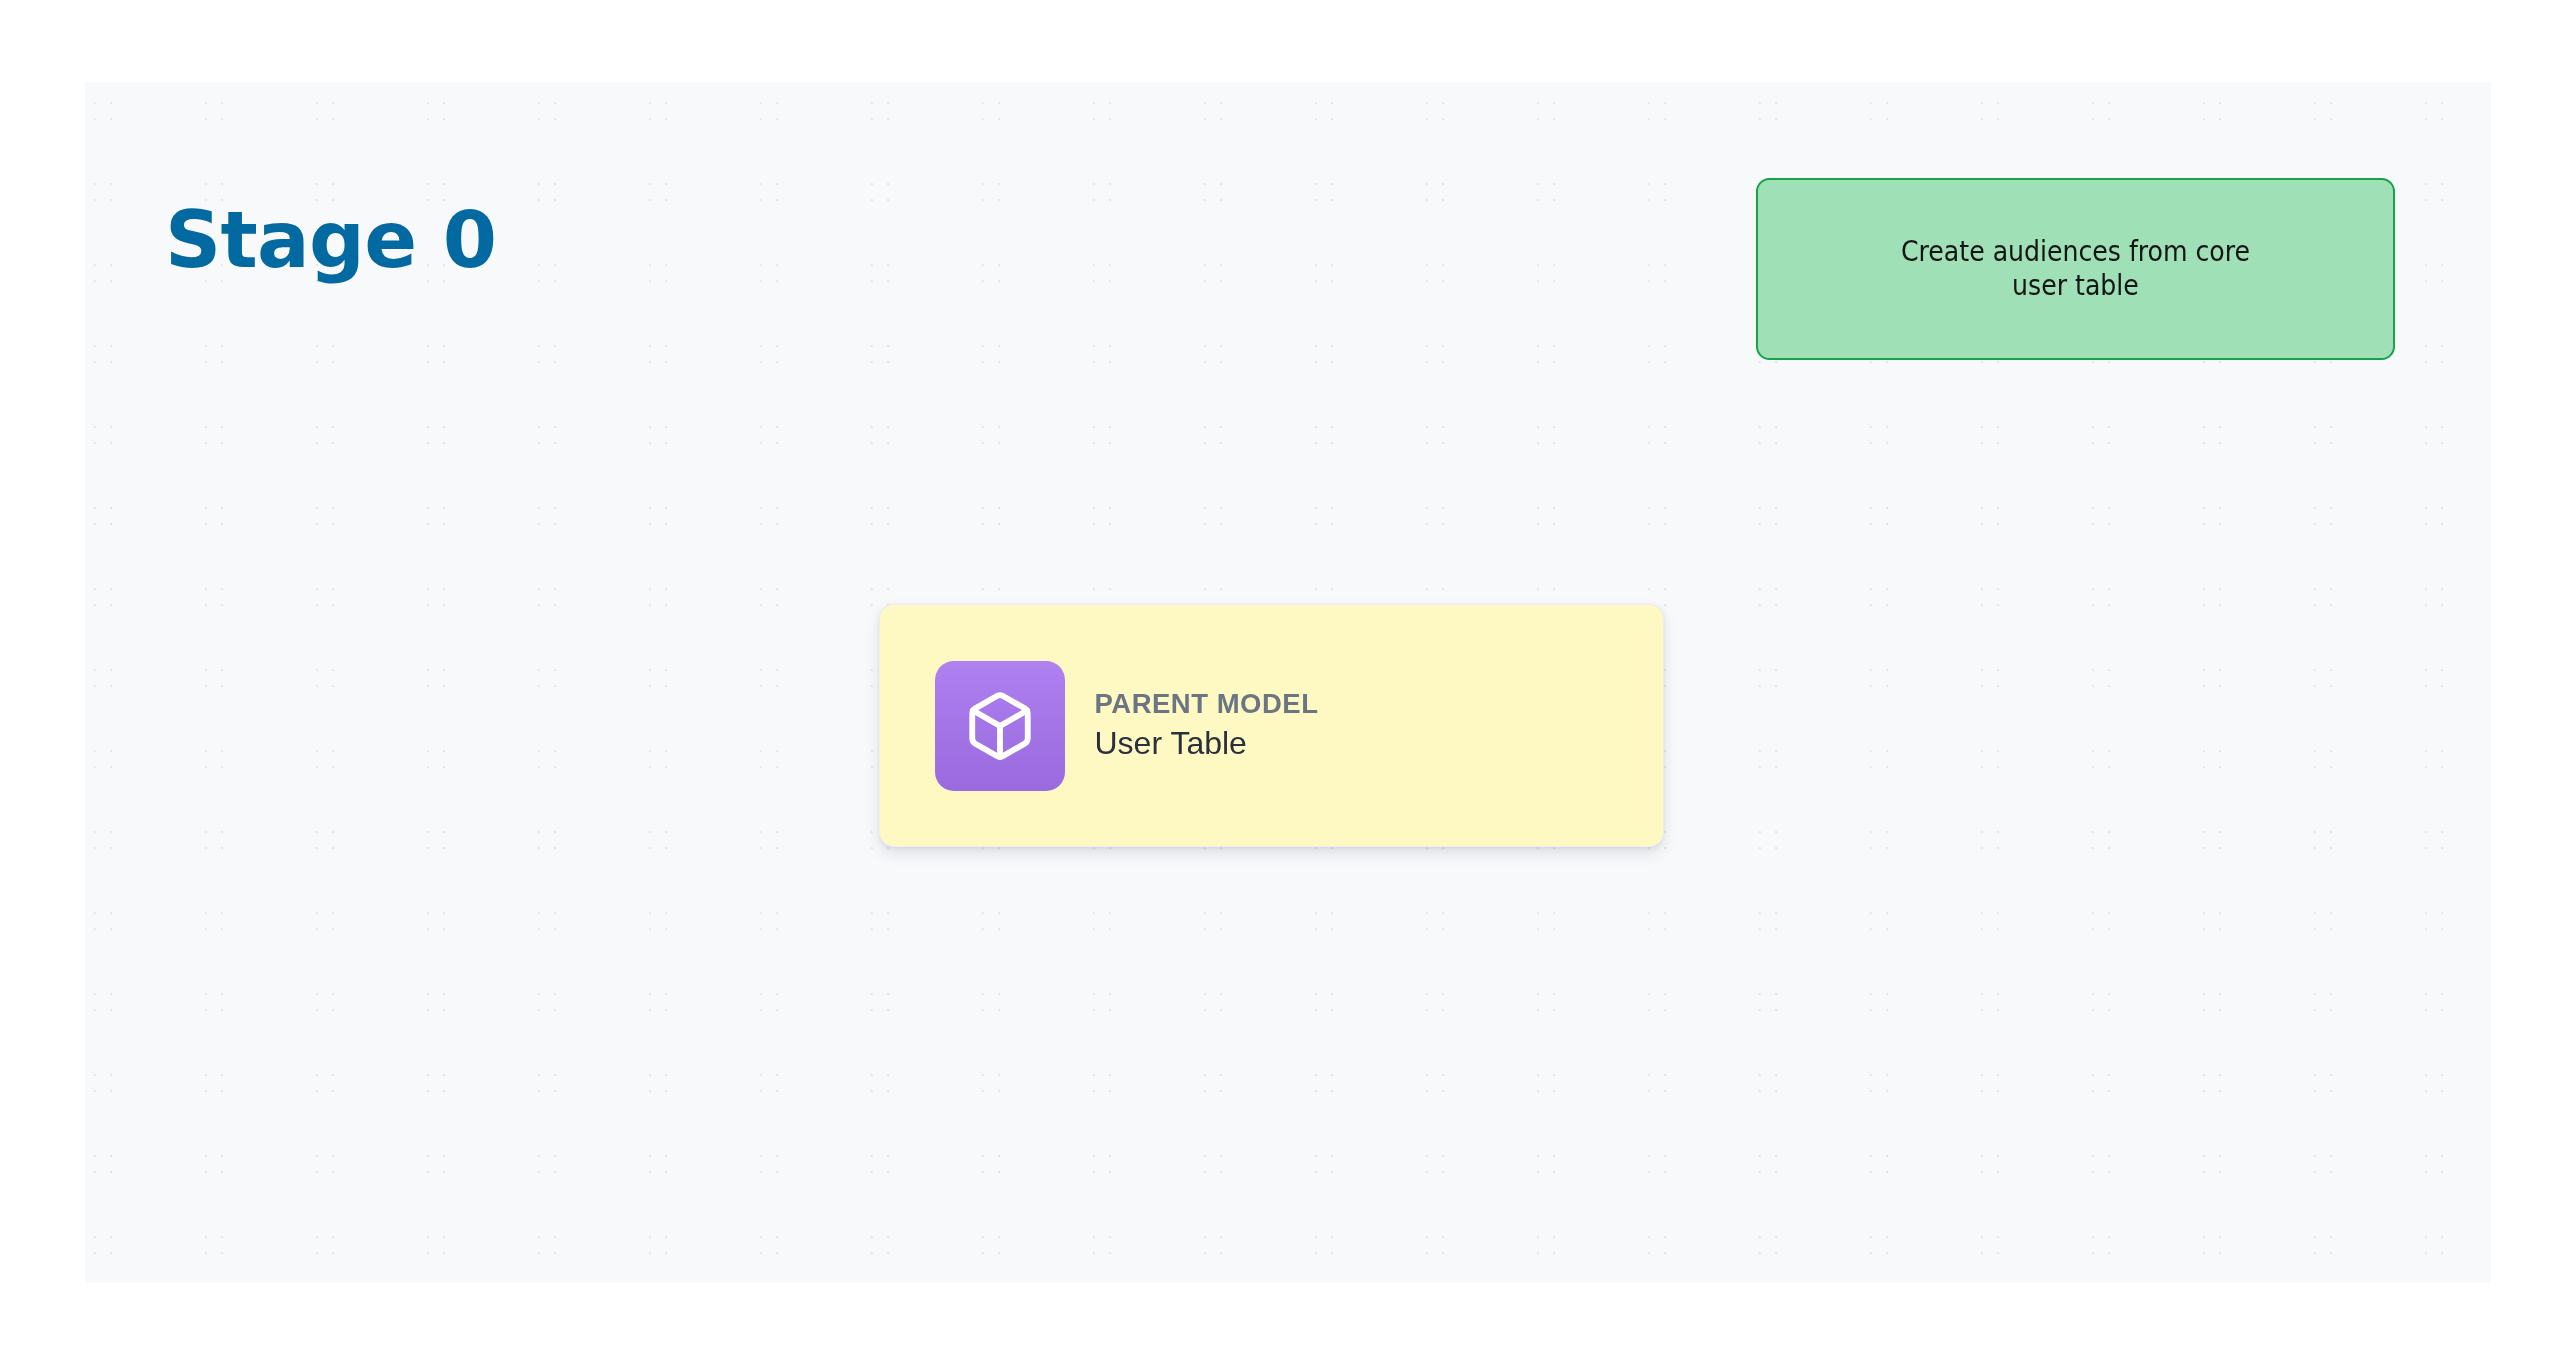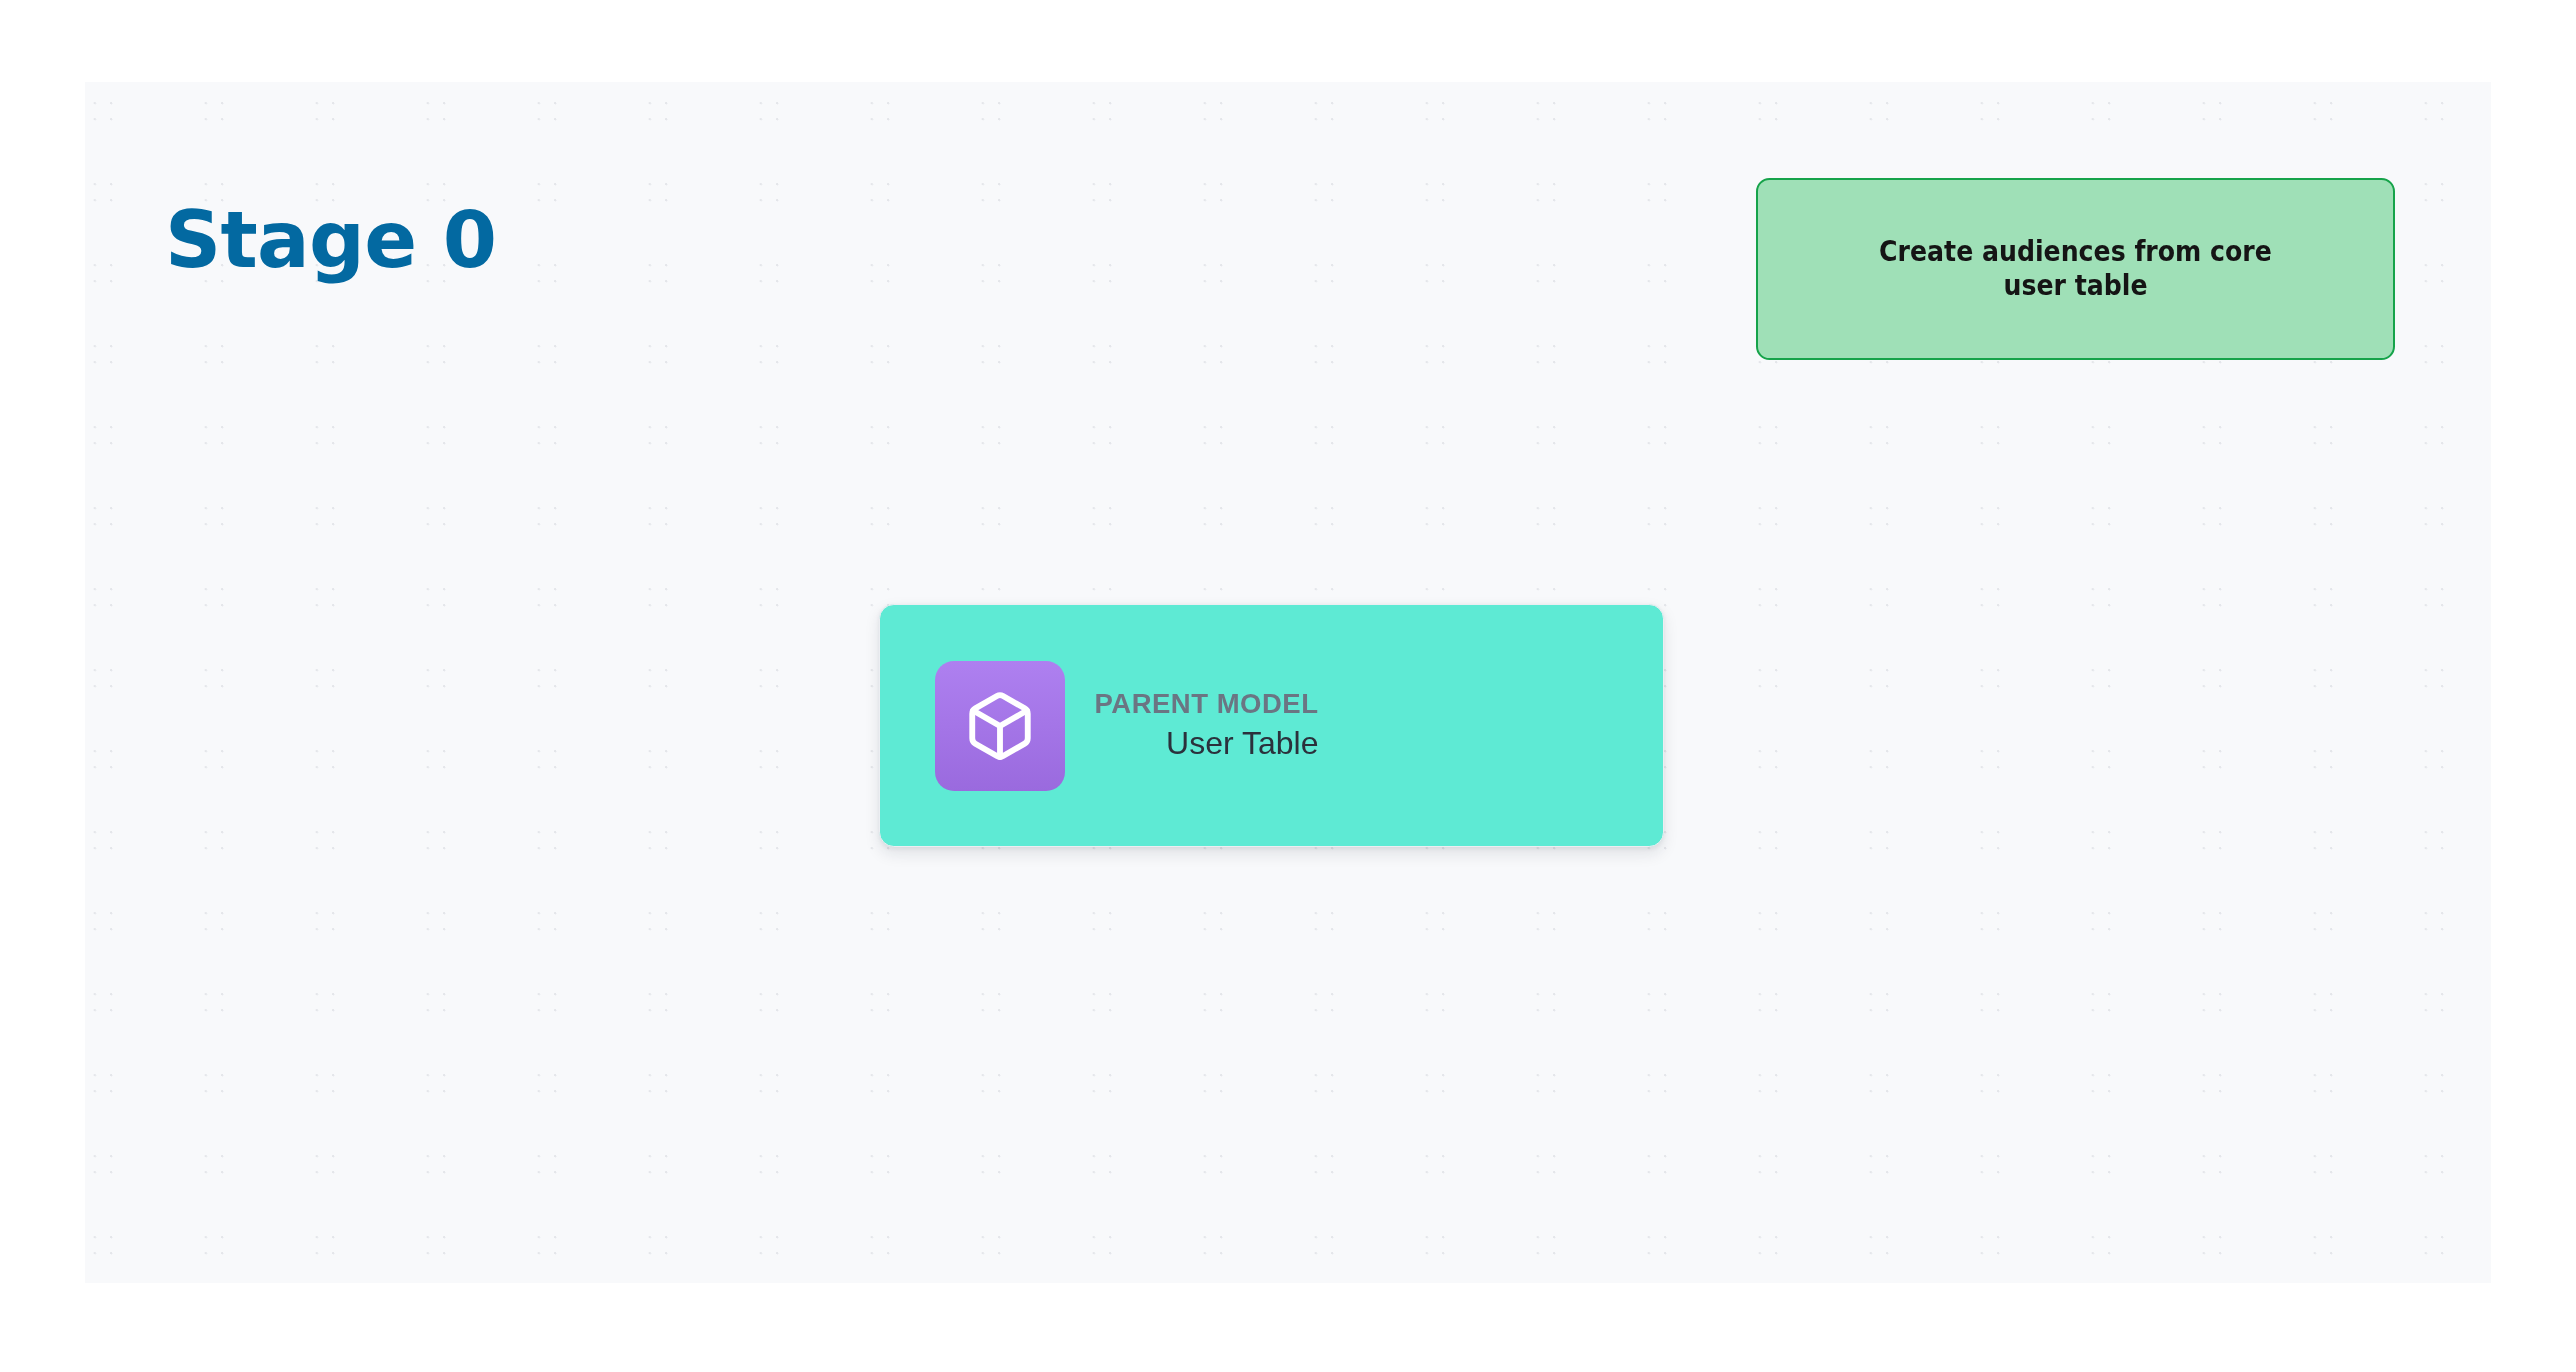--- a/index.html
+++ b/index.html
@@ -73,45 +73,44 @@
     border-radius: 13.4px;
     display: flex;
     align-items: center;
     justify-content: center;
     padding: 6.7px 23px;
     z-index: 5;
   }
   #annotation-badge .badge-text {
     font-family: "DejaVu Sans Condensed", "Liberation Sans Narrow", "DejaVu Sans", sans-serif;
     font-size: 28px;
-    font-weight: 700;
+    font-weight: 400;
     line-height: 1.22;
     color: #151515;
     text-align: center;
     white-space: pre-line;
   }
 
   
   #parent-model-node {
     position: absolute;
     left: 879px;
     top: 604px;
     width: 785px;
     height: 243px;
     box-sizing: border-box;
-    background: #5eead4;
+    background: #fef9c3;
     border: 1.3px solid #eceef2;
     border-radius: 14.8px;
     box-shadow: 0 6.7px 14.8px rgba(24, 32, 53, 0.10),
                 0 1.3px 4px rgba(24, 32, 53, 0.06);
     display: flex;
     align-items: center;
     padding: 0 0 0 55px;
     z-index: 6;
-    text-align: right;
   }
 
   .node-icon-tile {
     flex: 0 0 auto;
     width: 130px;
     height: 130px;
     border-radius: 19px;
     background: linear-gradient(180deg, #ae80f0 0%, #9a6ade 100%);
     display: flex;
     align-items: center;

